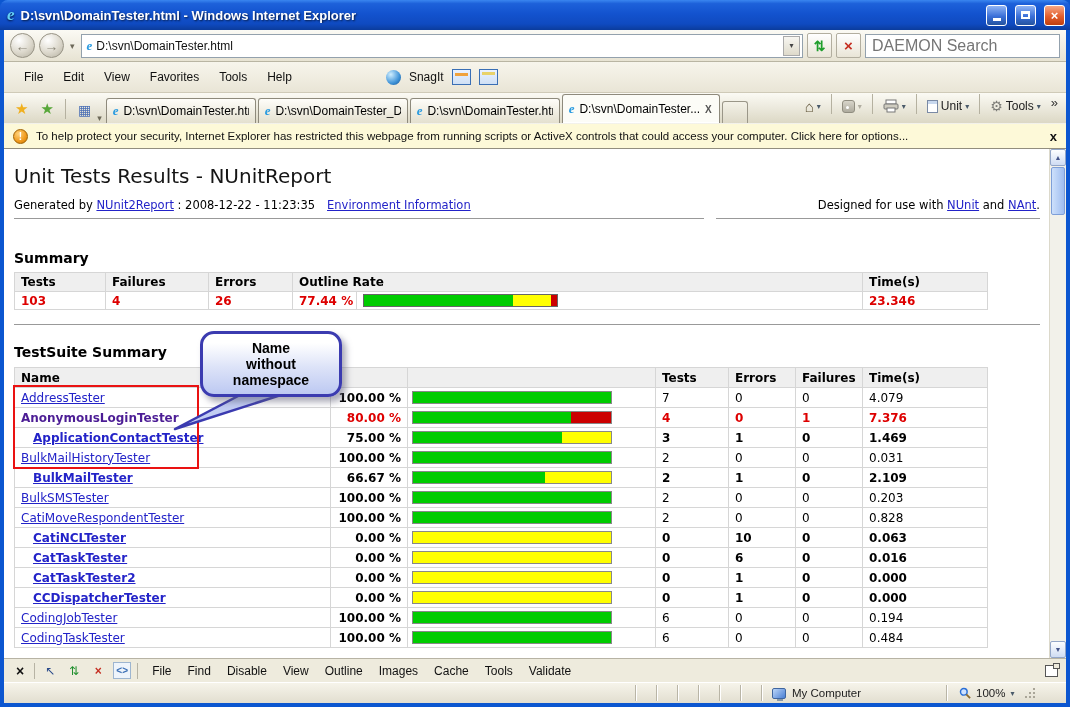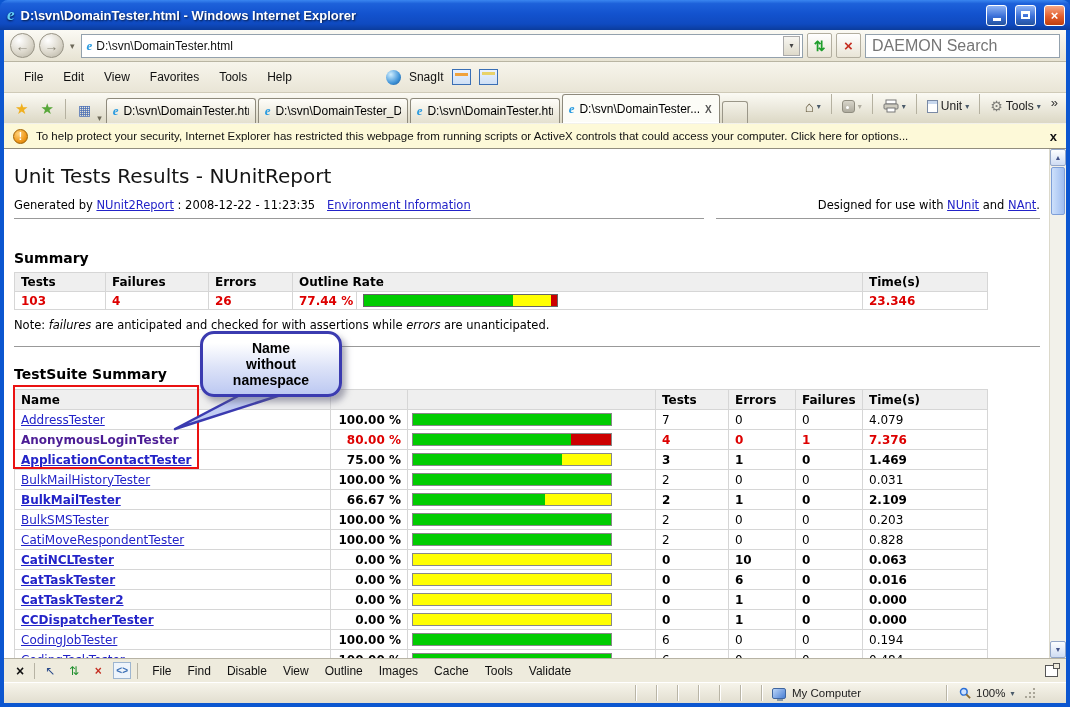--- a/index.html
+++ b/index.html
@@ -93,21 +93,21 @@
   .h-suite{margin-top:19px;}
   .suitetable{width:973px;margin-top:7px;}
   .suitetable td{height:20px;}
   .c-pct{text-align:right;font-weight:bold;}
   .tbar{width:200px;height:13px;border:1px solid #888;background:#fff;display:flex;}
   .c-bar{padding:0 4px;}
   .r-error td{font-weight:bold;}
   .r-failure td{font-weight:bold;color:#dd0000;}
   .r-failure .c-pct{color:#dd0000;}
   .r-failure a{color:#4c1d95;text-decoration:none;}
-  .r-error a{font-weight:bold;}
+  .r-error a{font-weight:bold;margin-left:12px;}
   
   .redbox{position:absolute;left:9px;top:236px;width:186px;height:84px;border:2px solid #ea1212;z-index:4;pointer-events:none;}
   .callout{position:absolute;left:196px;top:182px;width:142px;height:66px;z-index:6;border:3px solid #3b3bb0;border-radius:14px;
     background:linear-gradient(180deg,#ffffff 15%,#dde3f8 55%,#bdc9f2 100%);box-shadow:4px 5px 6px rgba(90,90,115,.5);
     display:flex;flex-direction:column;align-items:center;justify-content:center;font-weight:bold;font-size:14px;line-height:16px;color:#000;}
   .callout-tail{position:absolute;left:160px;top:244px;z-index:5;}
   
   .vscroll{position:absolute;right:0;top:0;width:17px;height:100%;background:#f2f1ea;border-left:1px solid #dcd9cb;display:flex;flex-direction:column;}
   .vs-btn{height:17px;background:linear-gradient(#fdfeff,#cfdcf3);border:1px solid #93a6c8;border-radius:2px;color:#44548a;font-size:7px;display:flex;align-items:center;justify-content:center;}
   .vs-thumb{height:48px;margin:1px 1px;background:linear-gradient(90deg,#cde0fb,#9fbdf0);border:1px solid #7e9fd8;border-radius:2px;}
@@ -314,21 +314,20 @@
                 <span class="hbar">
                   <i class="seg seg-g" style="width: 77.4%;"></i>
                   <i class="seg seg-y" style="width: 19.4%;"></i>
                   <i class="seg seg-r" style="width: 3.2%;"></i>
                 </span>
               </td>
             <td class="sum-val">23.346</td>
           </tr>
         </tbody>
       </table>
-      <div class="note"><span>Note: </span><i>failures</i><span> are anticipated and checked for with assertions while </span><i>errors</i><span> are unanticipated.</span></div>
 
       <hr class="rule">
 
       <h2 class="h-suite">TestSuite Summary</h2>
       <table class="suitetable">
         <colgroup>
             <col style="width:316px">
             <col style="width:77px">
             <col style="width:248px">
             <col style="width:73px">

